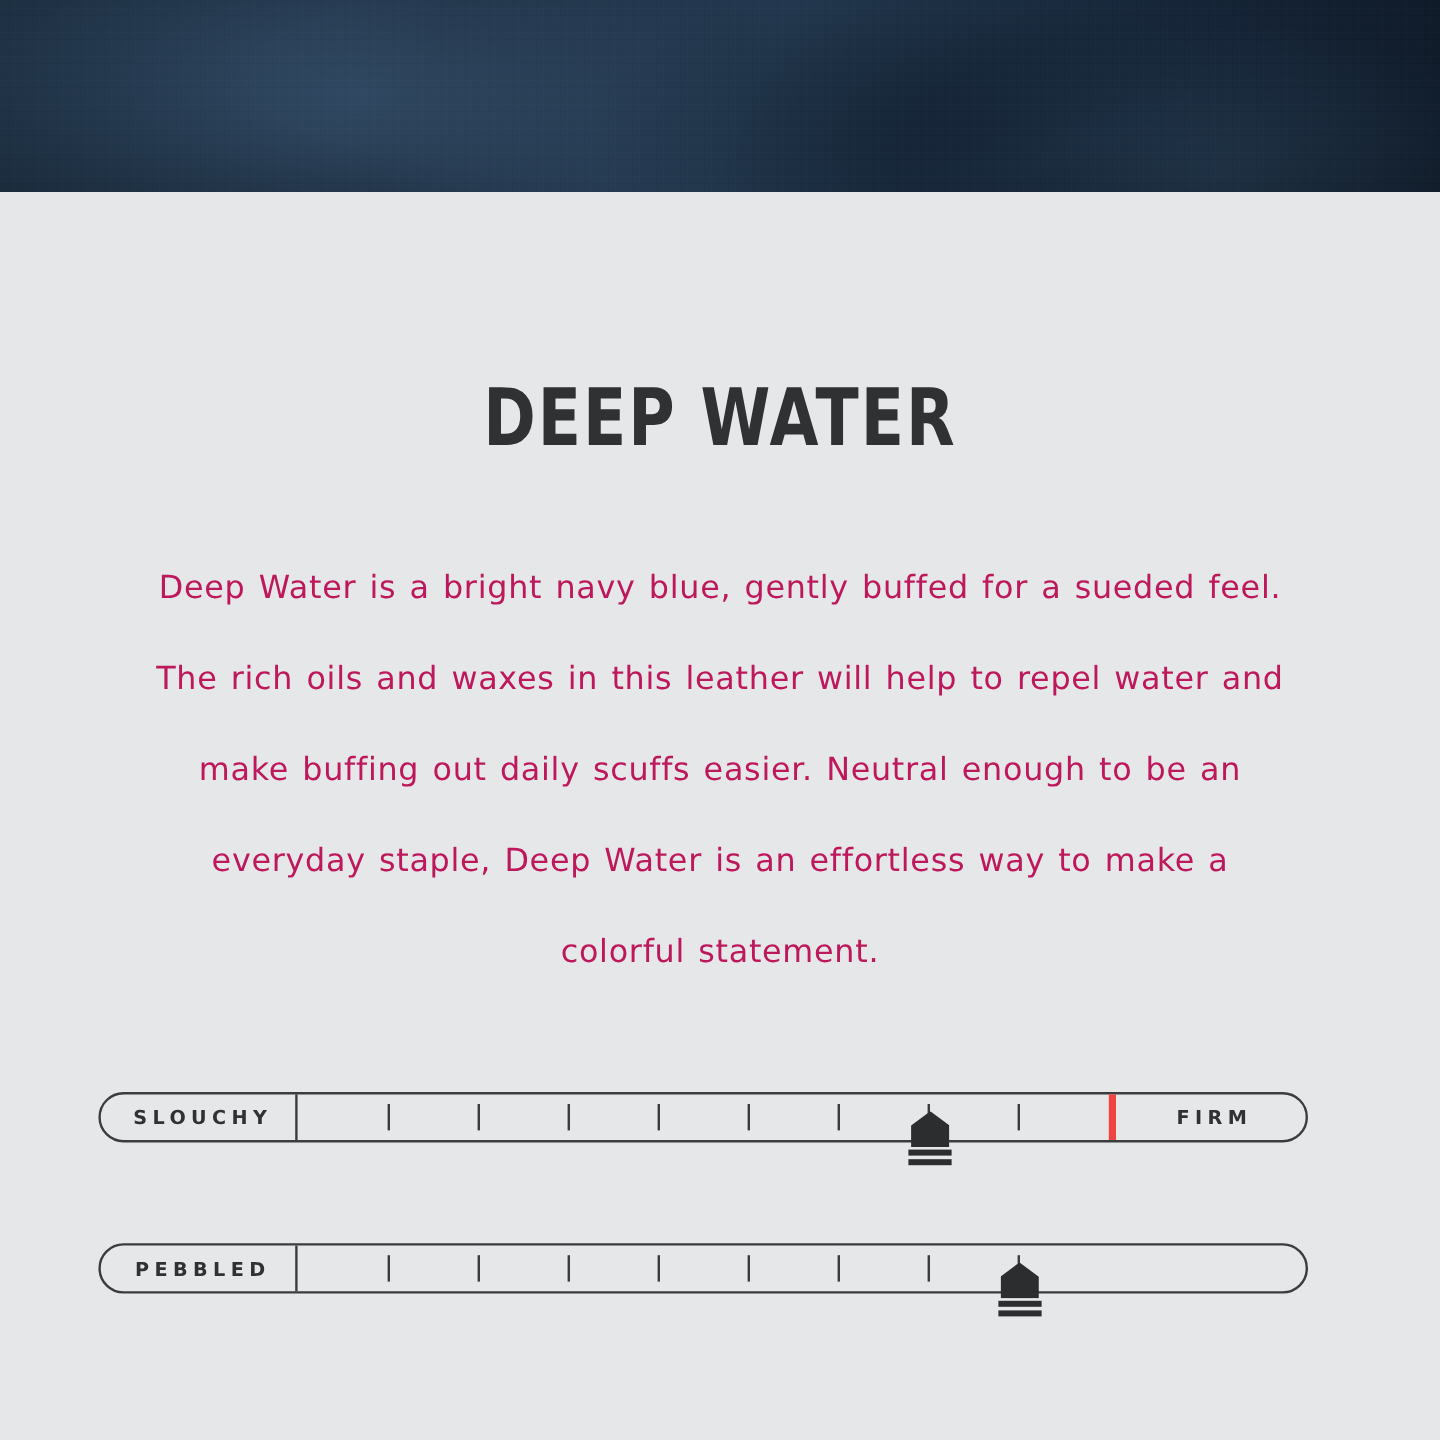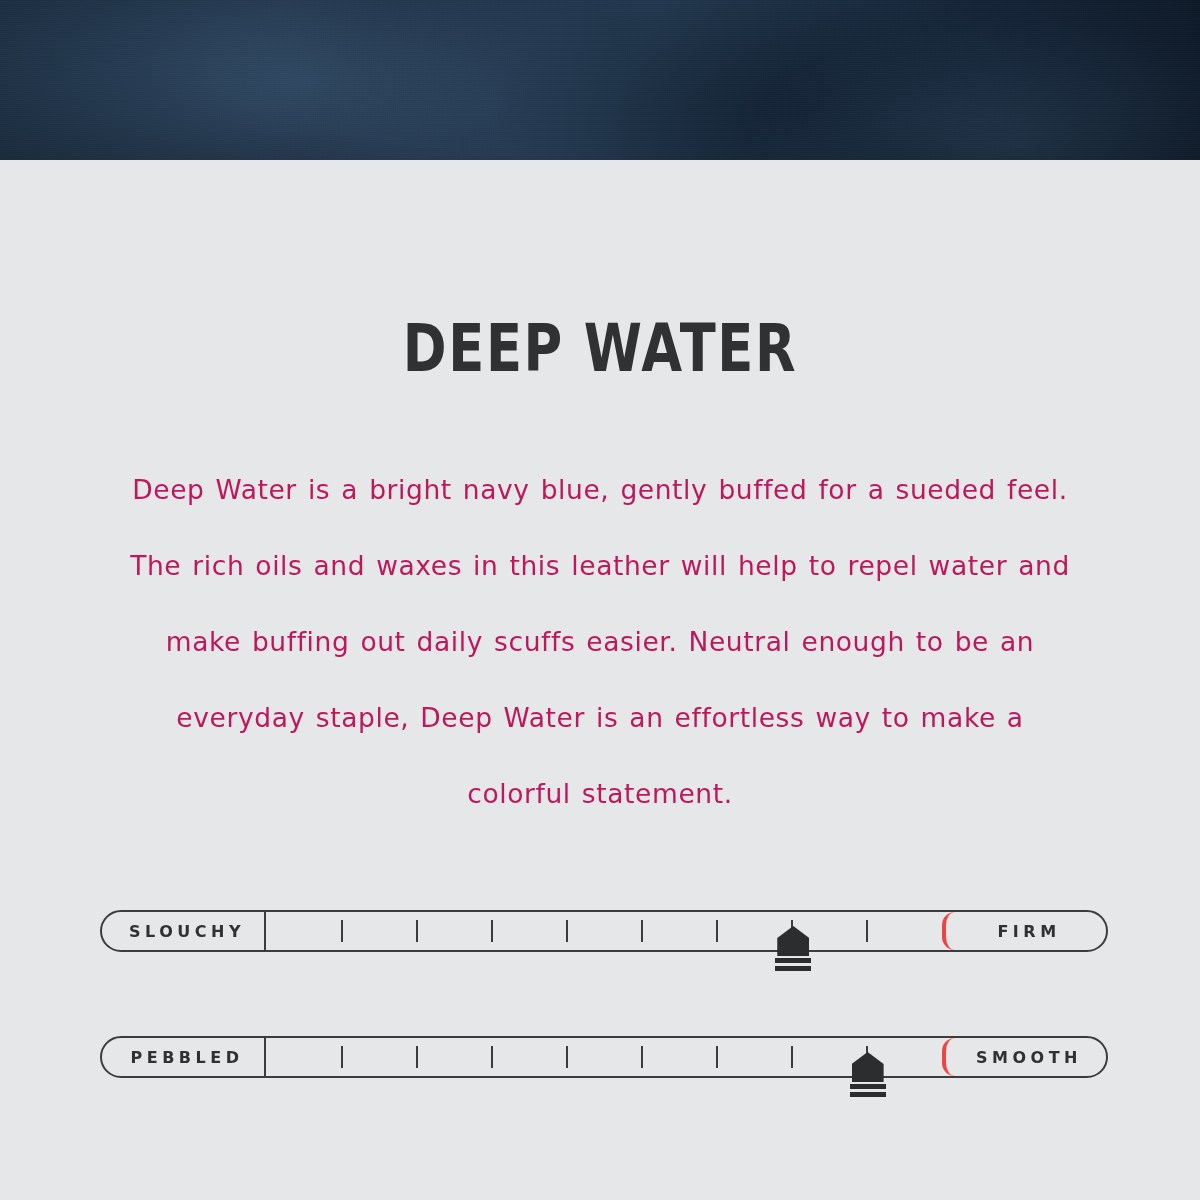--- a/index.html
+++ b/index.html
@@ -109,21 +109,21 @@
     font-size: 26.5px;
     font-weight: 400;
     line-height: 76px;
     letter-spacing: 0.6px;
     word-spacing: 2px;
   }
 
   
   .scale {
     position: absolute;
-    left: 100px;
+    left: 82px;
     width: 1008px;
     height: 42px;
     border: 2px solid #3a3c3e;
     border-radius: 21px;
     box-sizing: border-box;
     background: transparent;
   }
   #scale-firmness { top: 910px; }
   #scale-texture  { top: 1026px; margin-top: 10px; }
 
@@ -143,23 +143,22 @@
   }
   .scale-label.left {
     left: 0;
     width: 164px;
     border-right: 2px solid #3a3c3e;
     padding-left: 8px;
   }
   .scale-label.right {
     right: 0;
     width: 164px;
-    border-left: 4px solid #ef4444;
+    border-left: 6px solid #ef4444;
     padding-left: 6px;
-    border-radius: 13px;
   }
 
   .ticks {
     position: absolute;
     left: 164px;
     right: 164px;
     top: 0;
     height: 38px;
   }
   .tick {
@@ -251,16 +250,15 @@
       <div class="tick" style="left:55.5%"></div>
       <div class="tick" style="left:66.6%"></div>
       <div class="tick" style="left:77.7%"></div>
       <div class="tick" style="left:88.8%"></div>
       <div class="marker" style="left:89%">
         <div class="head"></div>
         <div class="bar1"></div>
         <div class="bar2"></div>
       </div>
     </div>
-    <div class="scale-label right">SMOOTH</div>
   </div>
 
 </div>
 
 </body></html>

